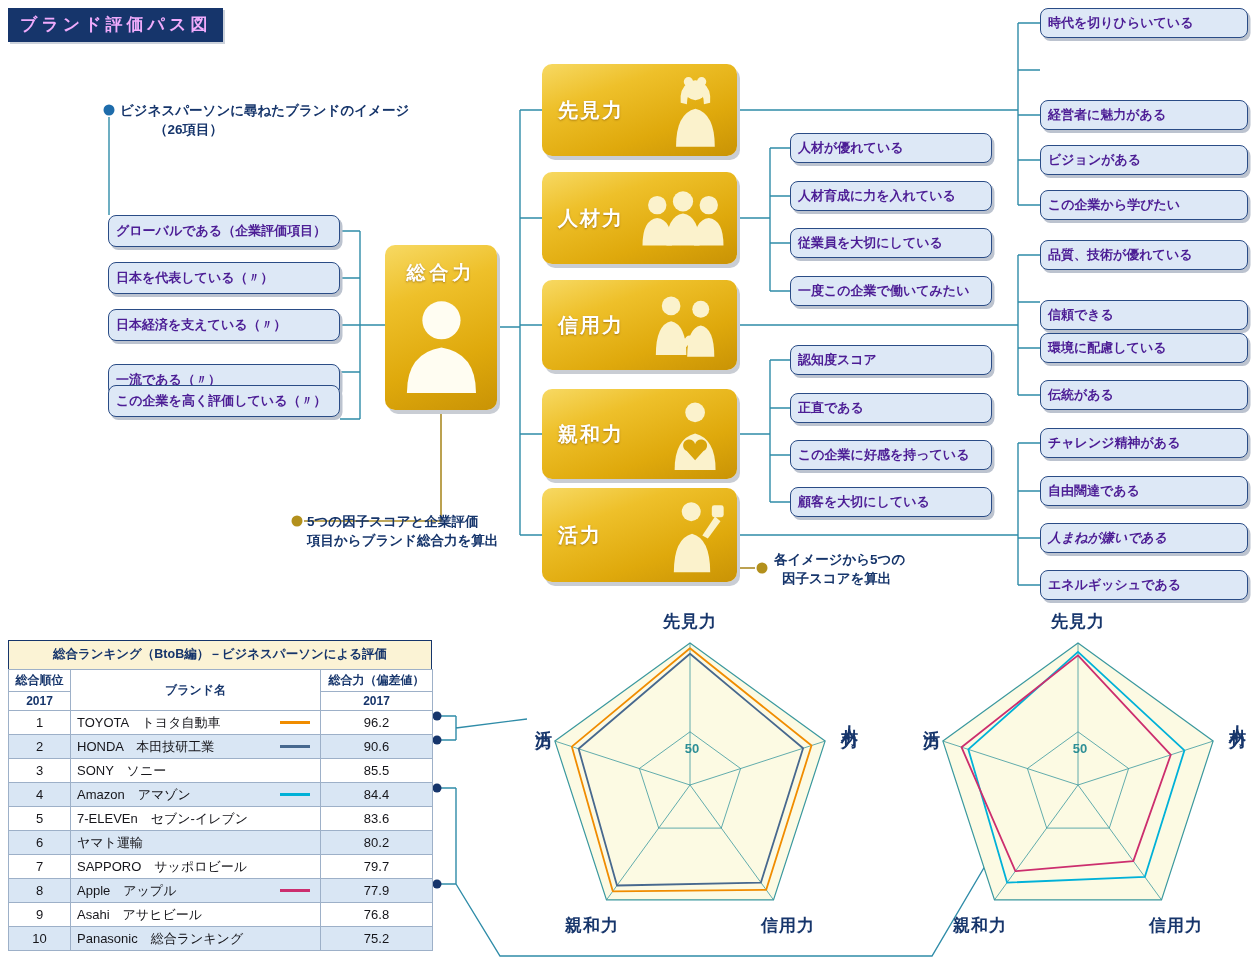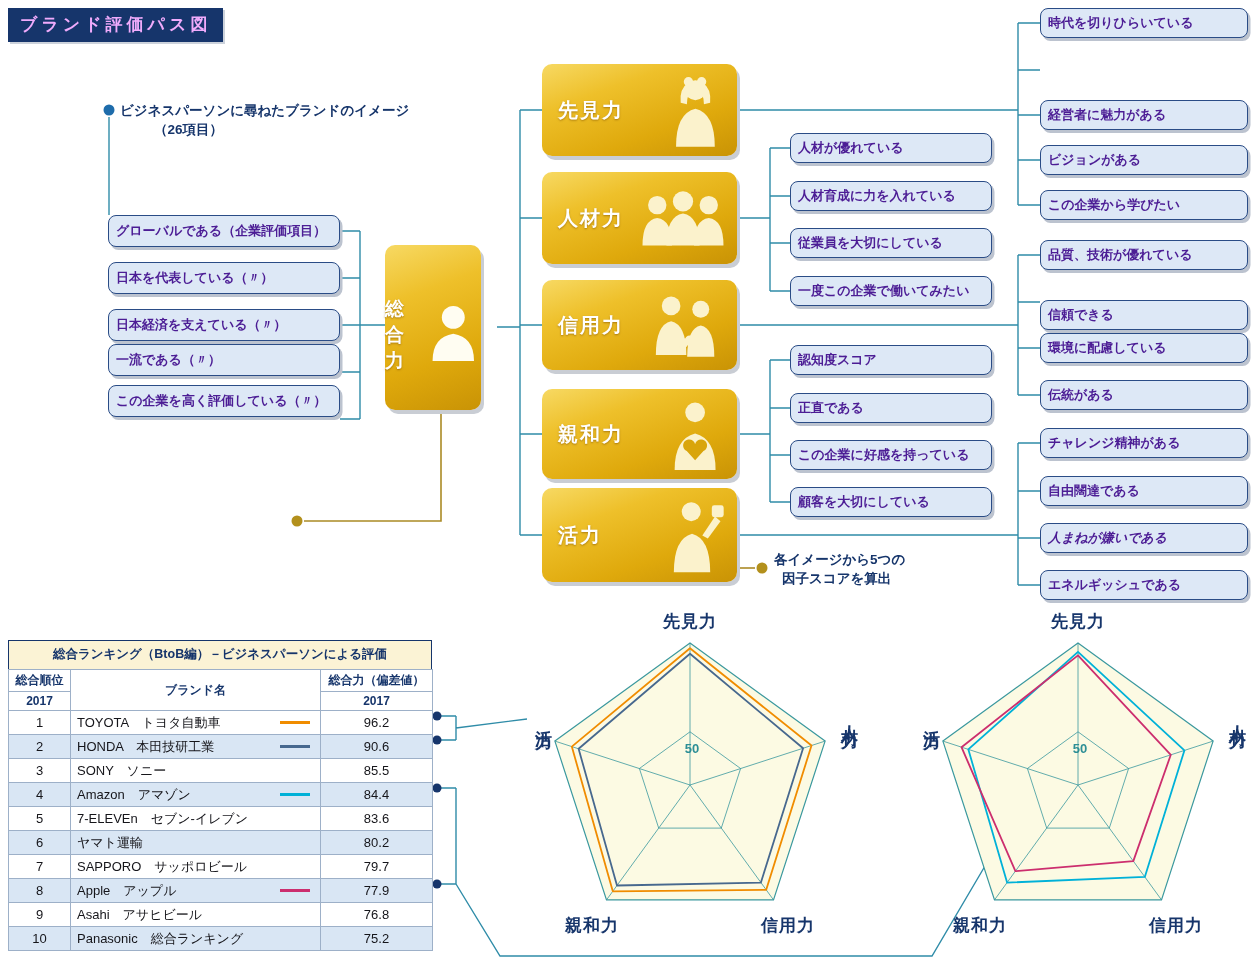--- a/index.html
+++ b/index.html
@@ -14,21 +14,21 @@
             display:flex;align-items:center;padding:0 7px;white-space:nowrap;}
   .eval{left:108px;width:232px;}
   .mid{left:790px;width:202px;height:30px;}
   .rightcol{left:1040px;width:208px;height:30px;}
   .gold-box{position:absolute;border-radius:10px;box-shadow:3px 4px 0 #c9cdd4;
             background:linear-gradient(160deg,#f7d963 0%,#eec02a 30%,#dfa90c 68%,#c99305 100%);}
   .factor{left:542px;width:195px;display:flex;align-items:center;padding-left:16px;}
   .factor-label{color:#fff;font-weight:bold;font-size:20px;letter-spacing:2px;
                 text-shadow:0 1px 2px rgba(120,75,0,.55);}
   .ficon{position:absolute;right:8px;top:50%;transform:translateY(-50%);height:80%;}
-  .core{left:385px;top:245px;width:96px;height:165px;display:flex;flex-direction:row;align-items:center;}
+  .core{left:385px;top:245px;width:112px;height:165px;display:flex;flex-direction:column;align-items:center;}
   .core-label{margin-top:15px;color:#fff;font-weight:bold;font-size:19px;letter-spacing:4px;
               text-shadow:0 1px 2px rgba(120,75,0,.55);}
   .core-icon{margin-top:7px;height:100px;}
   .note{position:absolute;color:#16356b;font-weight:bold;font-size:13.5px;line-height:19px;white-space:nowrap;}
   .indent8{padding-left:8px;} .indent34{padding-left:34px;}
   .axis-label{position:absolute;color:#16356b;font-weight:bold;font-size:17px;text-align:center;letter-spacing:1px;}
   .vert{writing-mode:vertical-rl;letter-spacing:3px;}
   .radar-svg{position:absolute;width:340px;height:340px;}
   .table-wrap{position:absolute;left:8px;top:640px;width:424px;}
   .table-title{background:#fbf3d5;border:1px solid #16356b;color:#16356b;font-weight:bold;
@@ -72,21 +72,21 @@
   <div class="hdr" style="left:8px;top:8px;">ブランド評価パス図</div>
 
   <div class="note" style="left:120px;top:101px;">
     <div>ビジネスパーソンに尋ねたブランドのイメージ</div>
     <div class="indent34">（26項目）</div>
   </div>
 
   <div class="blue-box eval" style="top:215px;">グローバルである（企業評価項目）</div>
   <div class="blue-box eval" style="top:262px;">日本を代表している（〃）</div>
   <div class="blue-box eval" style="top:309px;">日本経済を支えている（〃）</div>
-  <div class="blue-box eval" style="top:344px;">一流である（〃）</div>
+  <div class="blue-box eval" style="top:364px;">一流である（〃）</div>
   <div class="blue-box eval" style="top:385px;">この企業を高く評価している（〃）</div>
 
   <div class="gold-box core">
     <div class="core-label">総合力</div>
     <svg class="core-icon" viewBox="0 0 100 110">
       <circle cx="50" cy="30" r="21" fill="#fffdf2"></circle>
       <path d="M12 110 Q12 66 50 60 Q88 66 88 110 Z" fill="#fffdf2"></path>
     </svg>
   </div>
 
@@ -156,20 +156,24 @@
   <div class="blue-box rightcol" style="top:190px;">この企業から学びたい</div>
   <div class="blue-box rightcol" style="top:240px;">品質、技術が優れている</div>
   <div class="blue-box rightcol" style="top:300px;text-align:center;">信頼できる</div>
   <div class="blue-box rightcol" style="top:333px;">環境に配慮している</div>
   <div class="blue-box rightcol" style="top:380px;">伝統がある</div>
   <div class="blue-box rightcol" style="top:428px;">チャレンジ精神がある</div>
   <div class="blue-box rightcol" style="top:476px;">自由闊達である</div>
   <div class="blue-box rightcol" style="top:523px;font-style:italic;">人まねが嫌いである</div>
   <div class="blue-box rightcol" style="top:570px;">エネルギッシュである</div>
 
+  <div class="note" style="left:307px;top:512px;">
+    <div>5つの因子スコアと企業評価</div>
+    <div>項目からブランド総合力を算出</div>
+  </div>
   <div class="note" style="left:774px;top:550px;">
     <div>各イメージから5つの</div>
     <div class="indent8">因子スコアを算出</div>
   </div>
 
   <div class="table-wrap">
     <div class="table-title">総合ランキング（BtoB編）－ビジネスパーソンによる評価</div>
     <table class="rank">
       <thead>
         <tr>

